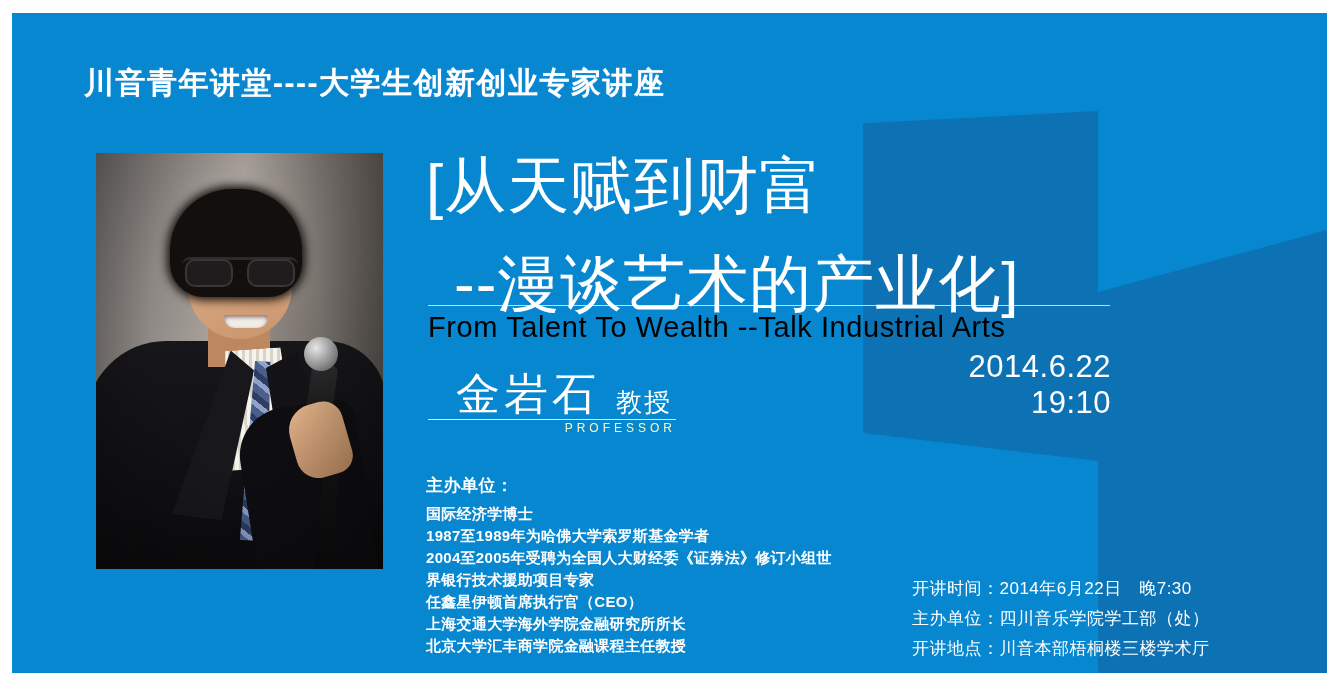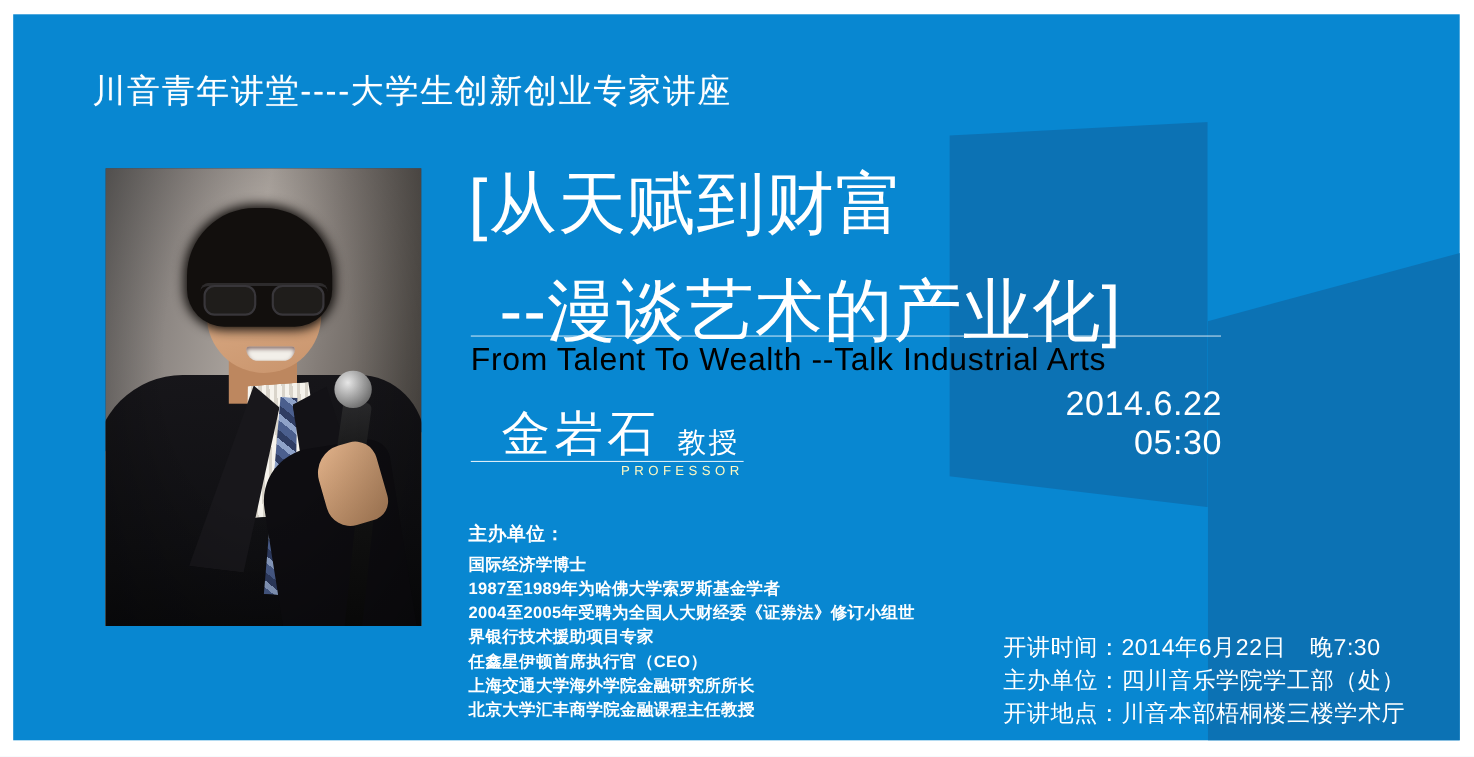--- a/index.html
+++ b/index.html
@@ -29,21 +29,21 @@
   #panel-b {
     left:1086px; top:210px;
     width:255px; height:460px;
     clip-path: polygon(0% 15%, 100% 0%, 100% 100%, 0% 100%);
   }
   
   #header-title {
     position:absolute;
     left:72px; top:50px;
     font-size:30px;
-    font-weight:normal;
+    font-weight:bold;
     color:#ffffff;
     letter-spacing:1.5px;
     white-space:nowrap;
     text-shadow:0 0 1px rgba(255,255,255,.4);
     text-align:right;
   }
   
   #photo {
     position:absolute;
     left:84px; top:140px;
@@ -229,21 +229,21 @@
     letter-spacing:.5px; margin-bottom:6px;
   }
   #bio-list { list-style:none; }
   #bio-list li {
     color:#ffffff; font-size:15px; font-weight:bold;
     line-height:22px; letter-spacing:.3px; white-space:nowrap;
   }
   
   #info { position:absolute; left:900px; top:561px; }
   #info .info-row {
-    color:#ffffff; font-size:21px; line-height:30px;
+    color:#ffffff; font-size:17px; line-height:30px;
     letter-spacing:.5px; white-space:nowrap;
   }
   #info .info-label { }
   #info .info-value { }
 </style>
 </head>
 <body>
 
 <div id="poster">
 
@@ -278,21 +278,21 @@
 
   <div id="main-title">
     <span class="line1">[从天赋到财富</span>
     <span class="line2">--漫谈艺术的产业化]</span>
   </div>
 
   <div id="subtitle-rule"></div>
   <div id="subtitle-en">From Talent To Wealth --Talk Industrial Arts</div>
 
   <div id="event-date">2014.6.22</div>
-  <div id="event-time">05:30</div>
+  <div id="event-time">19:10</div>
 
   <div id="speaker-block">
     <span id="speaker-name">金岩石</span><span id="speaker-role">教授</span>
   </div>
   <div id="speaker-rule"></div>
   <div id="speaker-role-en">PROFESSOR</div>
 
   <div id="bio">
     <div id="bio-title">主办单位：</div>
     <ul id="bio-list">

